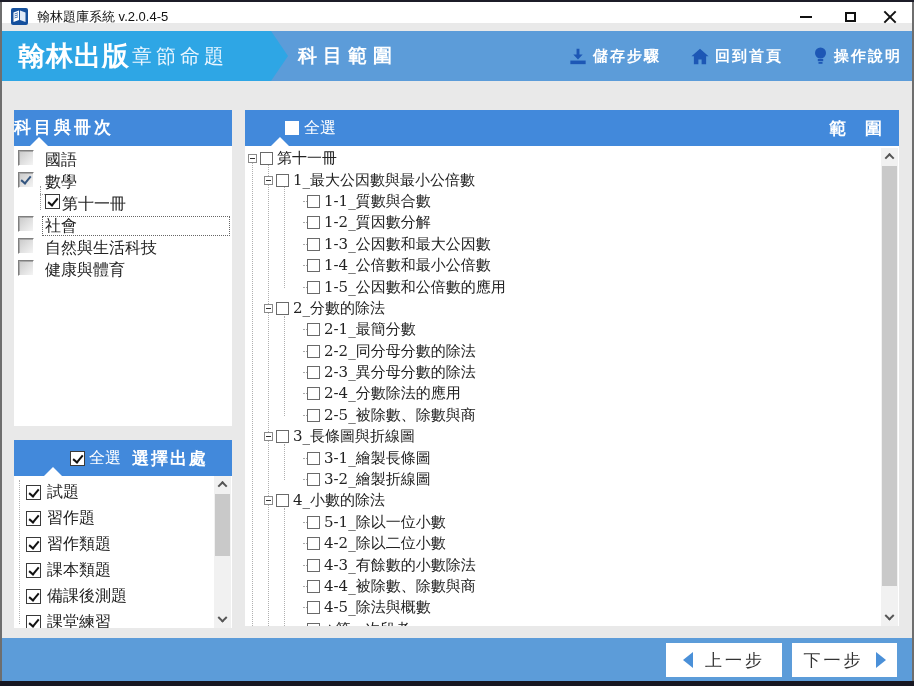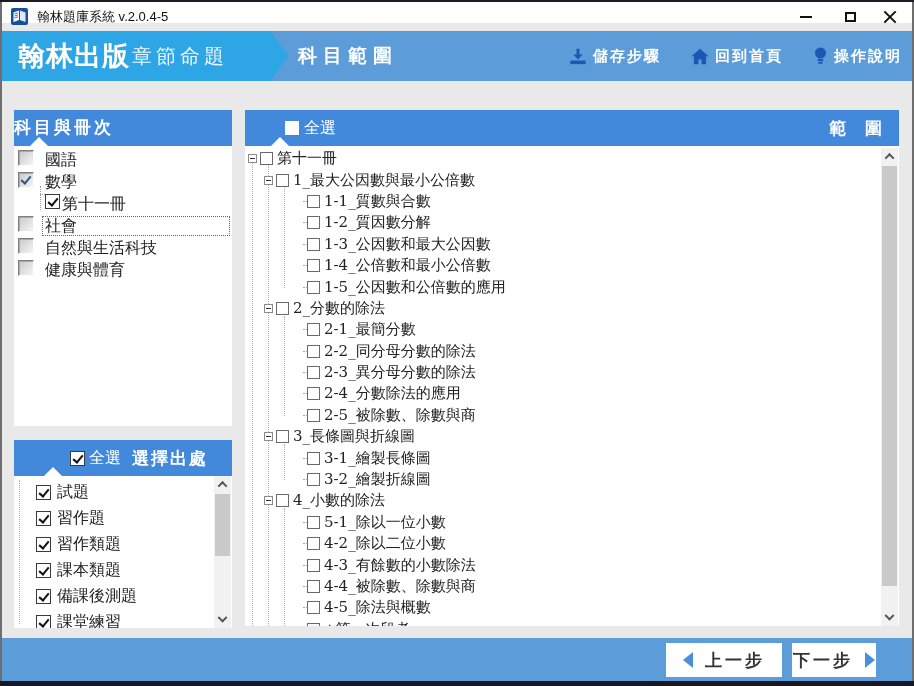--- a/index.html
+++ b/index.html
@@ -72,21 +72,21 @@
   .sub-guide { position:absolute; left:26px; top:40px; height:24px; border-left:1px dotted #9a9a9a; }
 
   
   .pb-head { left:14px; top:440px; width:218px; display:flex; align-items:center; }
   .pb-head .ck { margin-left:56px; }
   .pb-all { font-size:16px; margin-left:4px; }
   .pb-title { flex:1; text-align:right; font-size:17px; font-weight:bold; letter-spacing:2px; padding-right:24px; }
   .pb-body { position:absolute; left:14px; top:476px; width:218px; height:152px; background:#fff;
              padding-top:3px; overflow:hidden; }
   .orow { display:flex; align-items:center; height:26px; padding-left:12px;
-          font-family:"DejaVu Serif", serif; font-size:16px; color:#222;margin-left:10px; }
+          font-family:"DejaVu Serif", serif; font-size:16px; color:#222; }
   .orow .ol { margin-left:6px; }
   .src-guide { position:absolute; left:5px; top:4px; height:144px; border-left:1px dotted #b0b0b0; }
 
   
   .pm-head { left:245px; top:110px; width:654px; display:flex; align-items:center; }
   .pm-head .ck { margin-left:40px; }
   .pm-all { font-size:16px; margin-left:5px; }
   .pm-title { flex:1; text-align:right; font-size:17px; font-weight:bold; letter-spacing:7px; padding-right:10px; }
   .pm-body { position:absolute; left:245px; top:146px; width:654px; height:480px; background:#fff;
              padding-top:2px; overflow:hidden; }
@@ -115,23 +115,23 @@
   .chev { width:7px; height:7px; border-left:2px solid #555; border-top:2px solid #555; }
   .chev.u { transform:rotate(45deg) translate(1px,1px); }
   .chev.d { transform:rotate(225deg) translate(2px,2px); }
   .sthumb { position:absolute; left:1px; width:15px; background:#c9c9c9; }
   .th-main { top:18px; height:420px; }
   .th-src { top:18px; height:62px; }
 
   
   .footer { position:absolute; left:0px; top:638px; width:914px; height:43px; background:#5c9cd9; }
   .navbtn { position:absolute; top:643px; height:34px; background:#fff; display:flex; align-items:center;
-            justify-content:center; gap:12px; font-size:17px; font-weight:bold; color:#333; letter-spacing:3px; }
+            justify-content:center; gap:12px; font-size:17px; font-weight:normal; color:#333; letter-spacing:3px; }
   .btn-prev { left:666px; width:116px; }
-  .btn-next { left:792px; width:84px; }
+  .btn-next { left:792px; width:105px; }
   .tri { width:0; height:0; border-top:8px solid transparent; border-bottom:8px solid transparent; }
   .tri.left { border-right:10px solid #4a90d8; }
   .tri.right { border-left:10px solid #4a90d8; }
 </style>
 </head>
 <body>
 
 <div id="window">
   <div class="edge-top"></div>
 

